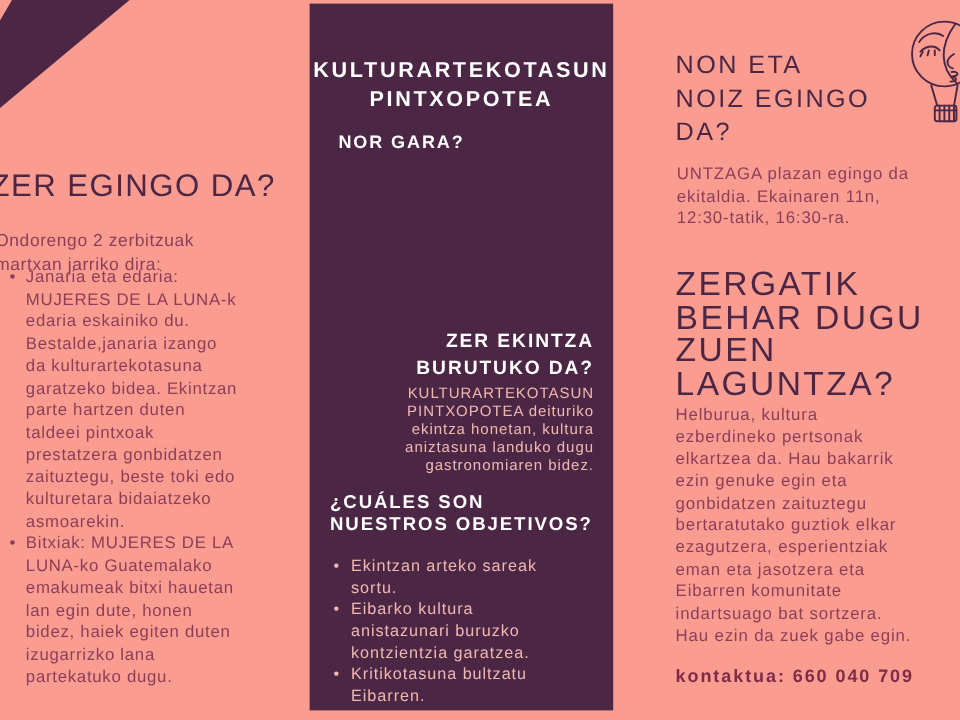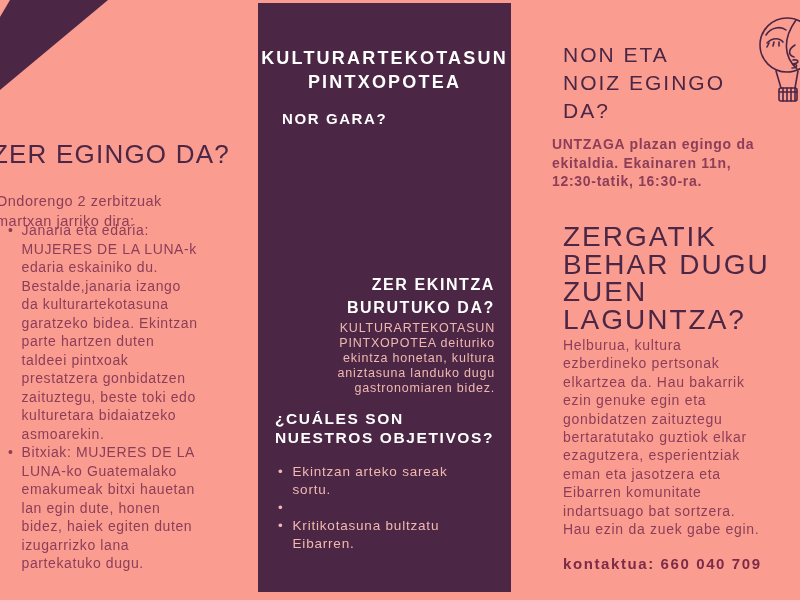--- a/index.html
+++ b/index.html
@@ -34,21 +34,21 @@
   .sec1-body{left:24px;top:117px;width:236px;}
   .sec2-h{right:16px;top:254px;text-align:right;font-size:16px;line-height:23px;}
   .sec2-body{right:16px;top:305px;width:240px;text-align:right;}
   .sec3-h{left:17px;top:390px;font-size:15.5px;line-height:19.5px;}
   .mid-bullets{left:20px;top:460px;width:240px;margin:0;padding:0;list-style:none;
     color:#F0B9B0;font-size:13.5px;line-height:18px;letter-spacing:.8px;}
   .mid-bullets .bullet-item{gap:9px;}
 
   
   .right-h1{left:563px;top:24px;font-size:21px;line-height:28px;letter-spacing:2px;}
-  .right-body1{left:552px;top:121px;font-size:14px;line-height:18.5px;letter-spacing:.7px;font-weight:bold;}
+  .right-body1{left:564px;top:121px;font-size:14px;line-height:18.5px;letter-spacing:.7px;}
   .right-h2{left:563px;top:200px;font-size:28px;line-height:27.5px;letter-spacing:2px;}
   .right-body2{left:563px;top:322px;font-size:14px;line-height:18.4px;letter-spacing:.7px;}
   .right-contact{left:563px;top:540px;font-size:15px;font-weight:bold;letter-spacing:1.6px;color:#7D2B47;}
 
   
   .stripe-svg{left:0;top:0;}
   .balloon-svg{left:752px;top:12px;}
 </style>
 </head>
 <body>
@@ -112,20 +112,23 @@
 NUESTROS OBJETIVOS?</h3>
 
     <ul class="abs mid-bullets">
       <li class="bullet-item">
         <span class="bullet-dot">•</span>
         <span class="pre">Ekintzan arteko sareak
 sortu.</span>
       </li>
       <li class="bullet-item">
         <span class="bullet-dot">•</span>
+        <span class="pre">Eibarko kultura
+anistazunari buruzko
+kontzientzia garatzea.</span>
       </li>
       <li class="bullet-item">
         <span class="bullet-dot">•</span>
         <span class="pre">Kritikotasuna bultzatu
 Eibarren.</span>
       </li>
     </ul>
   </section>
 
   <section>

